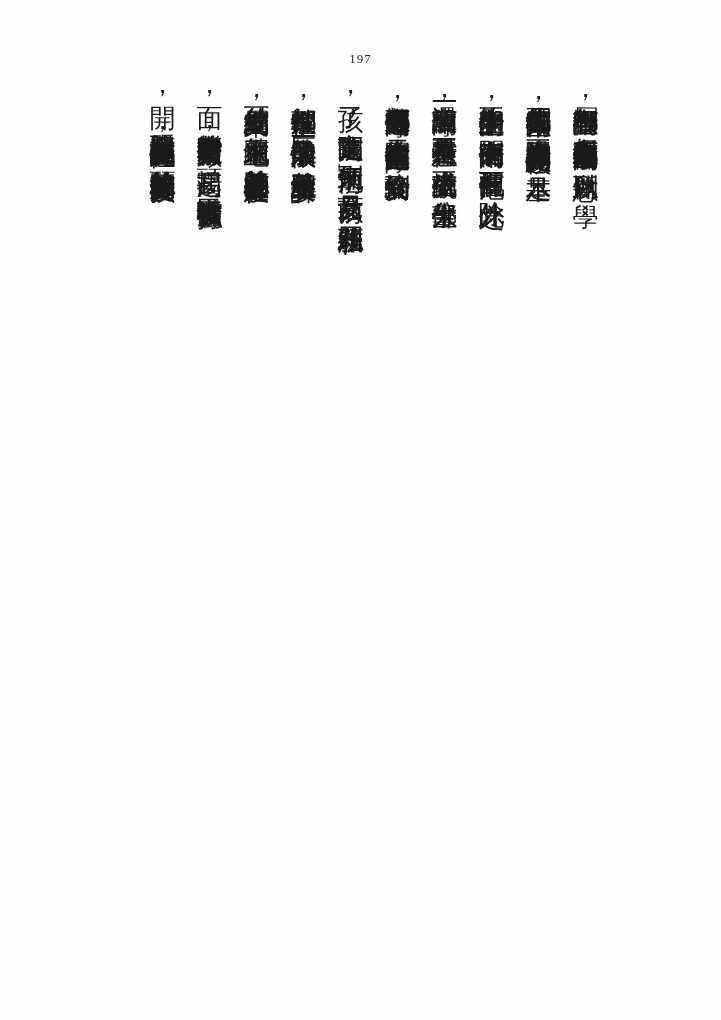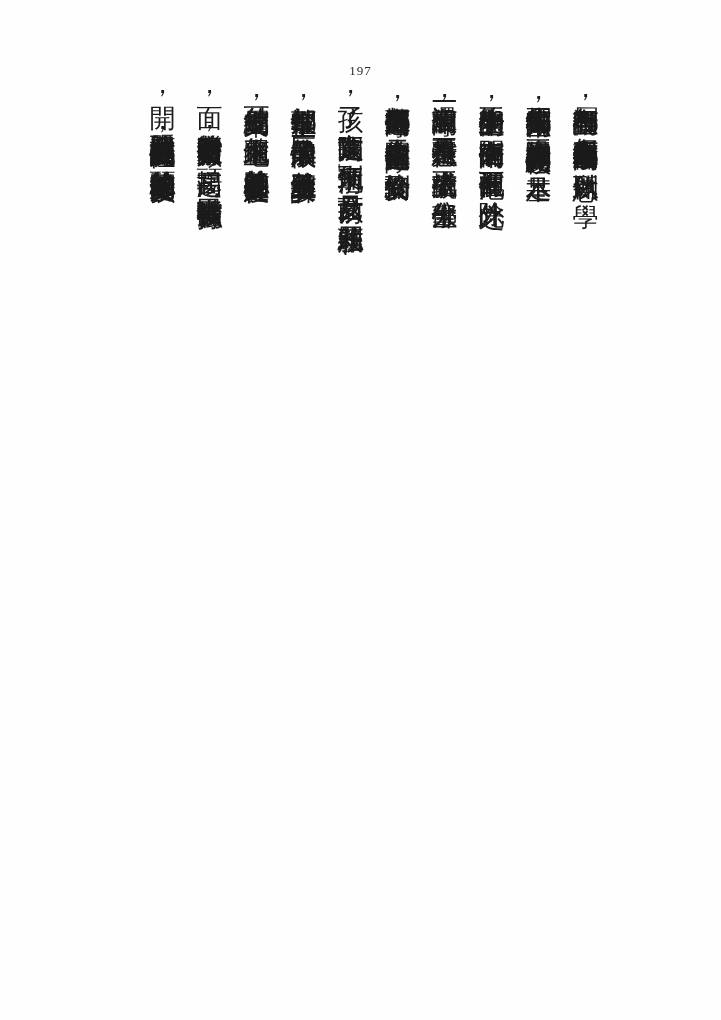--- a/index.html
+++ b/index.html
@@ -10,21 +10,21 @@
   .page {
     position: relative;
     width: 721px;
     height: 1020px;
     background: #fefefe;
     overflow: hidden;
     font-family: "Liberation Serif", serif;
   }
   .page-number {
     position: absolute;
-    top: 63px;
+    top: 51px;
     left: 0;
     width: 100%;
     text-align: center;
     font-size: 13px;
     letter-spacing: 1px;
     color: #2b2b2b;
     font-family: "Liberation Serif", serif;
   }
   .text-block {
     position: absolute;

